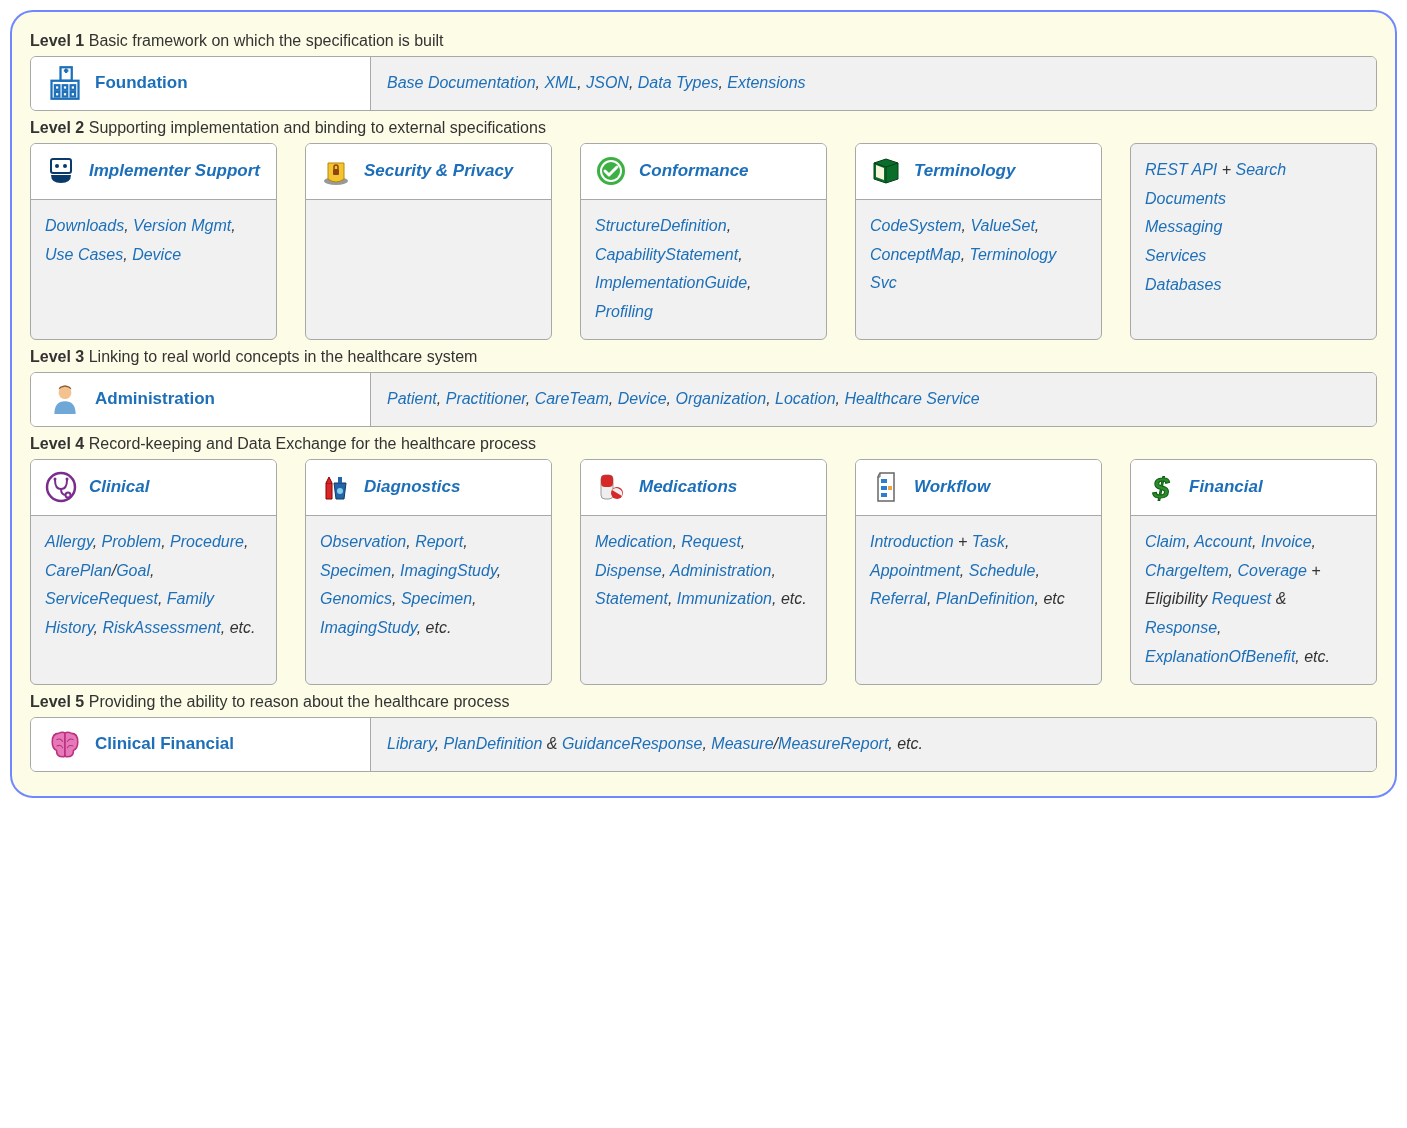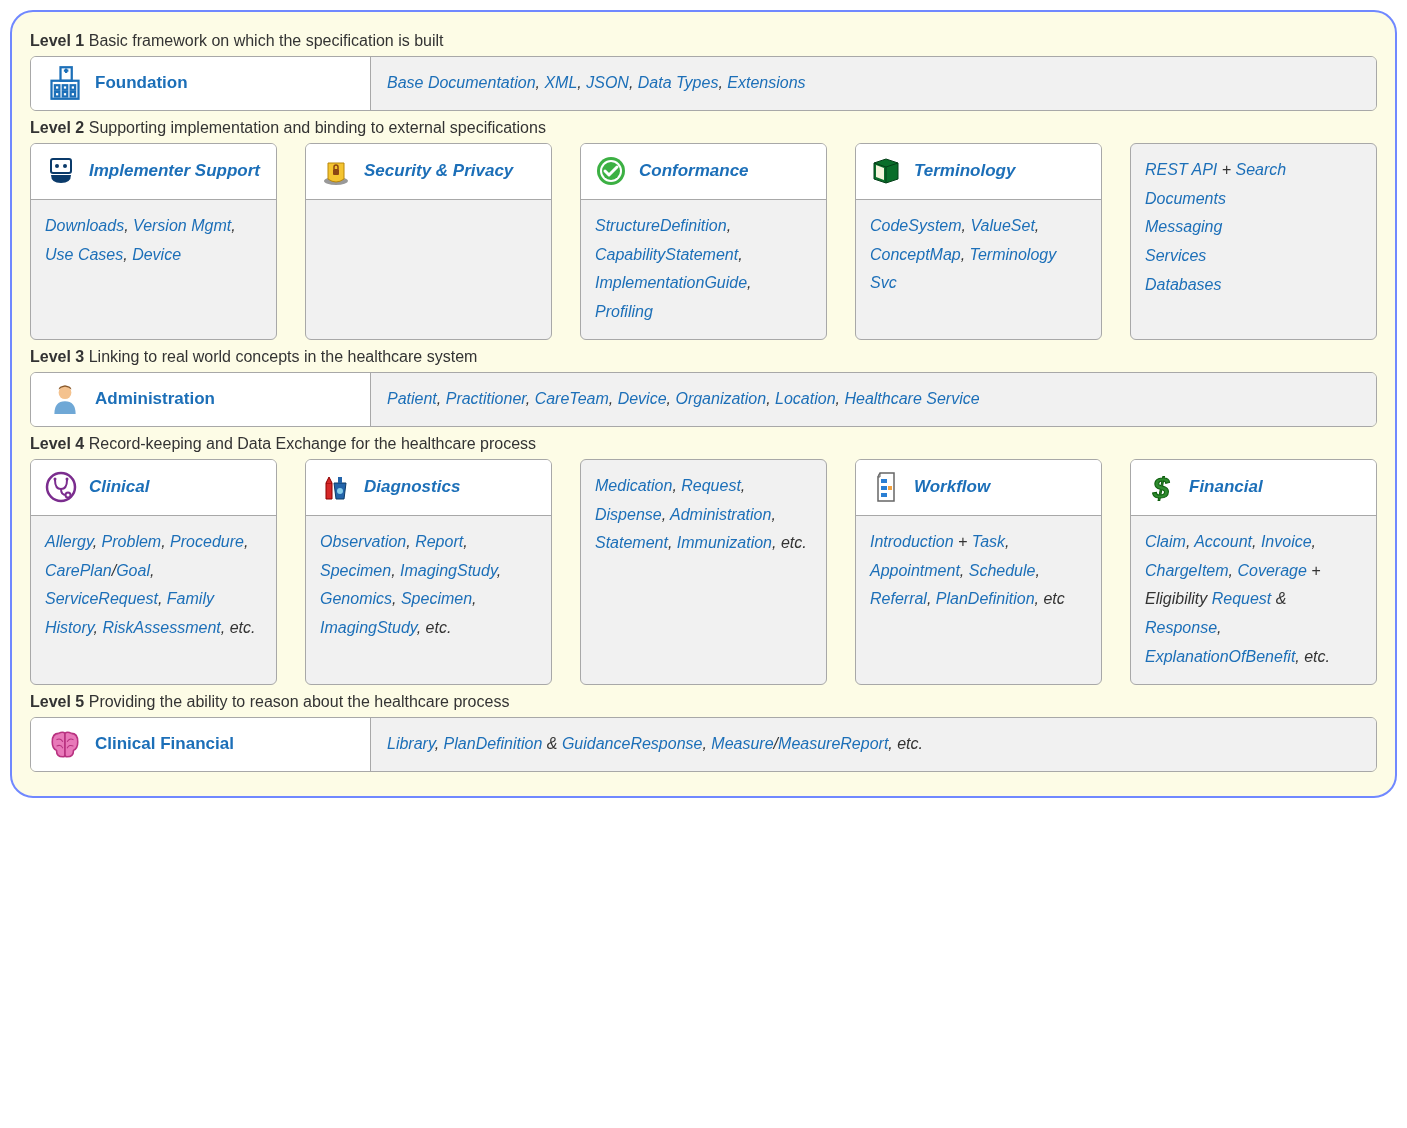--- a/index.html
+++ b/index.html
@@ -223,20 +223,31 @@
               <path d="M16 28 L24 28 L26 12 L14 12 Z" fill="#2364aa" stroke="#0d3b66" stroke-width="1"></path>
               <rect x="18" y="6" width="4" height="6" fill="#2364aa"></rect>
               <circle cx="20" cy="20" r="3" fill="#87ceeb"></circle>
             </svg>
           </span>
           <a href="#" class="title-link">Diagnostics</a>
         </div>
         <div class="card-body"><a href="#" class="link">Observation</a><span class="sep">, </span><a href="#" class="link">Report</a><span class="sep">, </span><a href="#" class="link">Specimen</a><span class="sep">, </span><a href="#" class="link">ImagingStudy</a><span class="sep">, </span><a href="#" class="link">Genomics</a><span class="sep">, </span><a href="#" class="link">Specimen</a><span class="sep">, </span><a href="#" class="link">ImagingStudy</a><span class="sep">, etc.</span></div>
       </div>
       <div class="card">
+        <div class="card-header">
+          <span class="icon-box">
+            <svg viewBox="0 0 32 32" width="32" height="32">
+              <rect x="6" y="4" width="12" height="24" rx="4" fill="#eee" stroke="#999" stroke-width="1"></rect>
+              <rect x="6" y="4" width="12" height="12" rx="4" fill="#d62828"></rect>
+              <circle cx="22" cy="22" r="6" fill="#d62828"></circle>
+              <path d="M17 19 A6 6 0 0 1 27 25" fill="#eee"></path>
+            </svg>
+          </span>
+          <a href="#" class="title-link">Medications</a>
+        </div>
         <div class="card-body"><a href="#" class="link">Medication</a><span class="sep">, </span><a href="#" class="link">Request</a><span class="sep">, </span><a href="#" class="link">Dispense</a><span class="sep">, </span><a href="#" class="link">Administration</a><span class="sep">, </span><a href="#" class="link">Statement</a><span class="sep">, </span><a href="#" class="link">Immunization</a><span class="sep">, etc.</span></div>
       </div>
       <div class="card">
         <div class="card-header">
           <span class="icon-box">
             <svg viewBox="0 0 32 32" width="32" height="32">
               <path d="M10 2 L24 2 L24 30 L8 30 L8 6 Z" fill="#fff" stroke="#666" stroke-width="1.5"></path>
               <path d="M8 6 L10 2 L10 6 Z" fill="#ddd" stroke="#666" stroke-width="1"></path>
               <rect x="11" y="8" width="6" height="4" fill="#2a7fd4"></rect>
               <rect x="11" y="15" width="6" height="4" fill="#2a7fd4"></rect>

